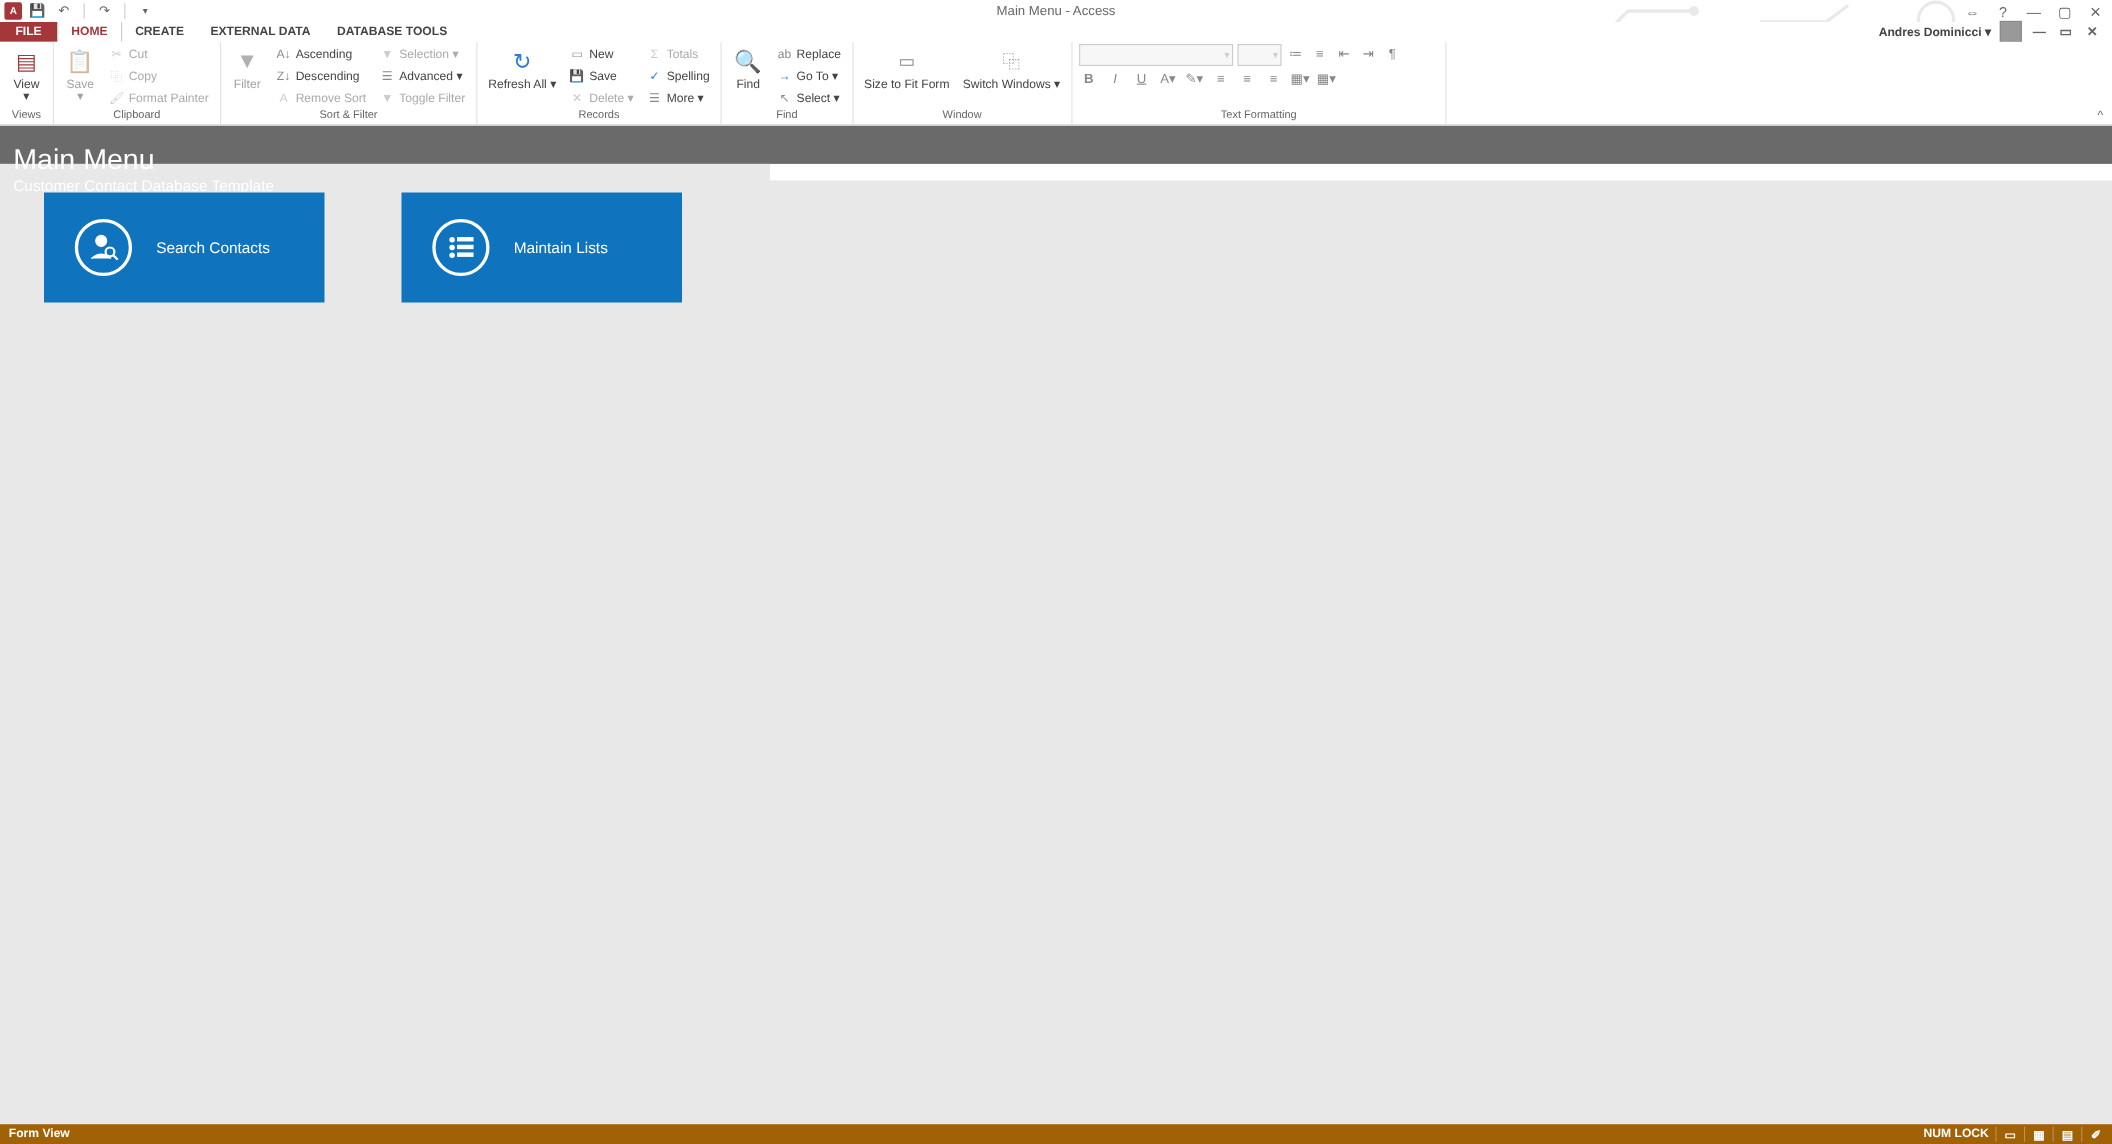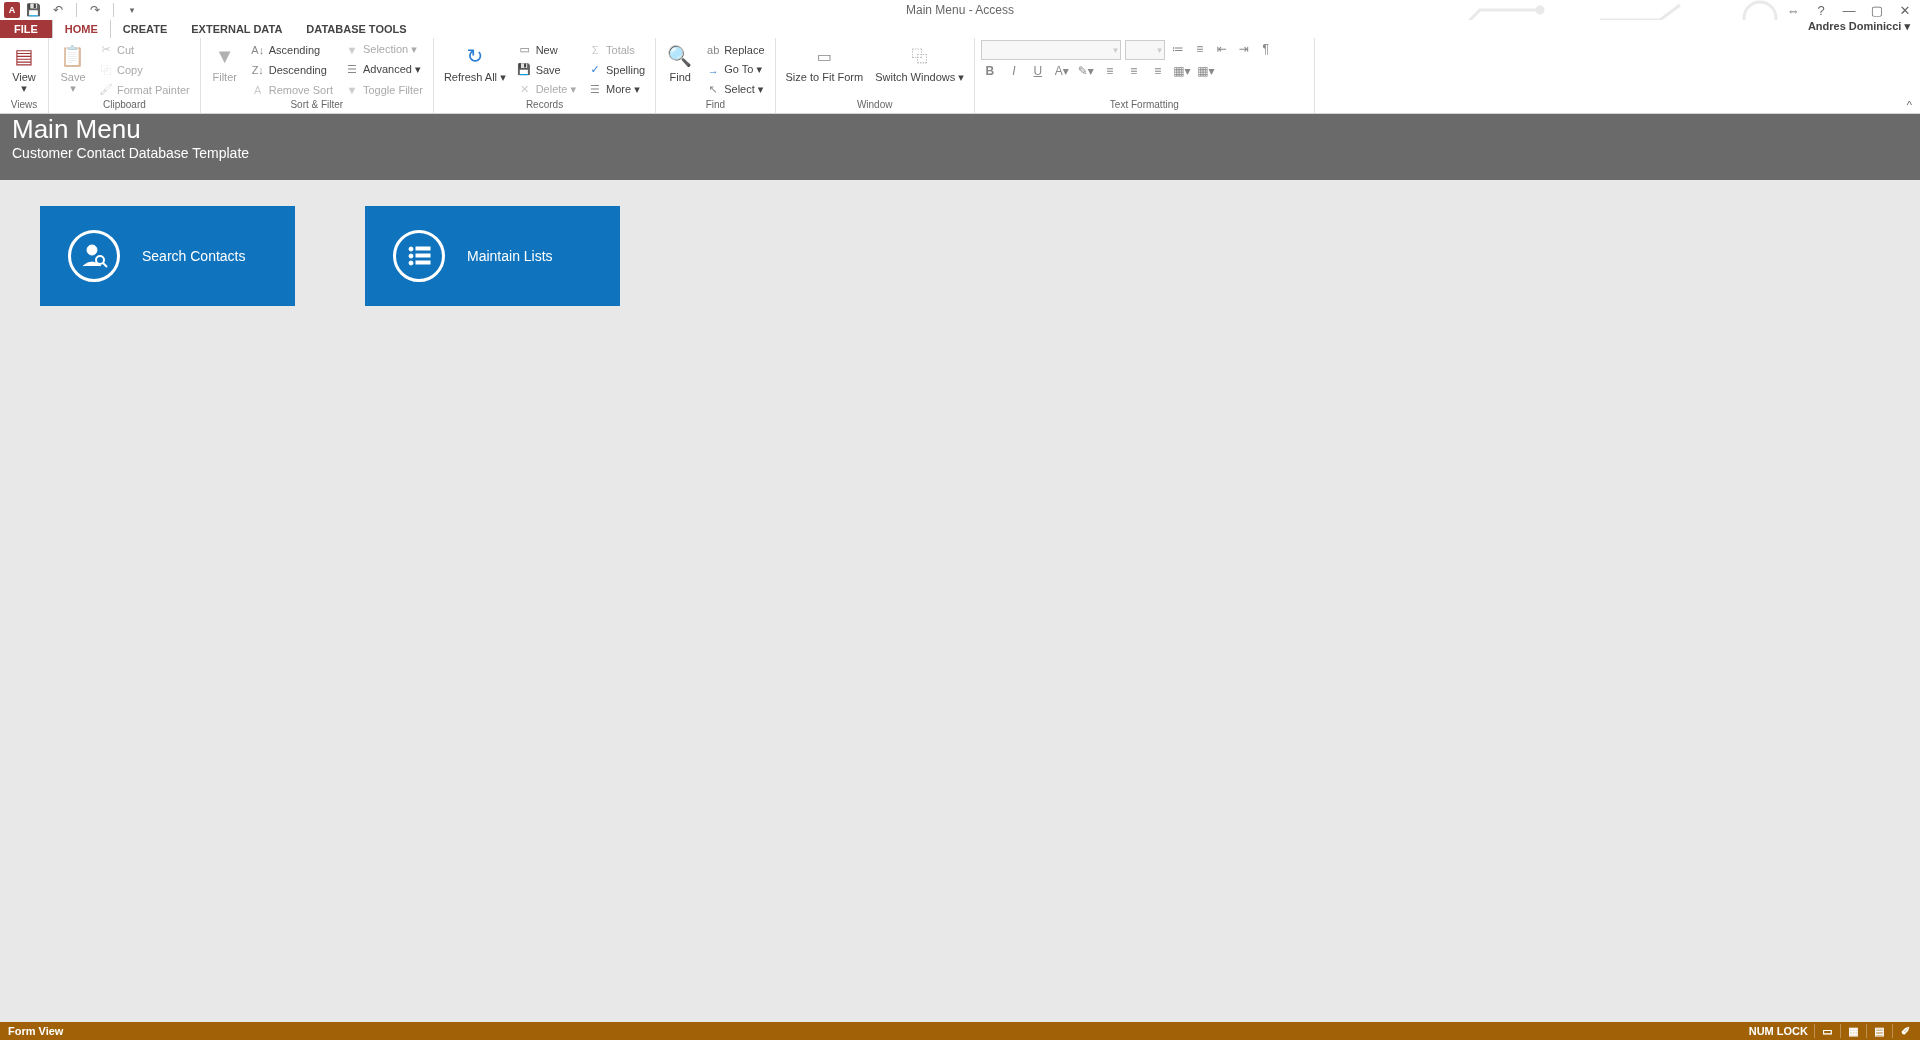--- a/index.html
+++ b/index.html
@@ -15,21 +15,21 @@
 .window-controls { position: absolute; right: 6px; display: flex; gap: 10px; }
 .win-ctrl { width: 18px; height: 16px; display: flex; align-items: center; justify-content: center; cursor: pointer; font-size: 13px; color: #666; }
 .circuit-decor { position: absolute; right: 120px; top: 0; height: 38px; width: 400px; opacity: 0.15; pointer-events: none; }
 .circuit-decor svg { stroke: #707070; fill: none; stroke-width: 3; }
 
 
 .tab-row { height: 18px; background: #fff; display: flex; align-items: stretch; position: relative; font-weight: bold; }
 .tab { padding: 0 12px; font-size: 11px; display: flex; align-items: center; cursor: pointer; color: #444; text-transform: uppercase; }
 .tab.file { background: #a4373a; color: #fff; padding: 0 14px; }
 .tab.active { color: #a4373a; border: 1px solid #ccc; border-bottom: none; border-top: none; }
-.tab-row .right-info { position: absolute; right: 10px; display: flex; align-items: center; gap: 8px; height: 100%; flex-direction: column; }
+.tab-row .right-info { position: absolute; right: 10px; display: flex; align-items: center; gap: 8px; height: 100%; }
 .user-name { font-size: 11px; color: #444; }
 .avatar { width: 20px; height: 20px; background: #999; border: 1px solid #888; }
 .subwin-ctrl { width: 16px; height: 16px; display: flex; align-items: center; justify-content: center; cursor: pointer; font-size: 12px; color: #666; }
 
 
 .ribbon { height: 76px; background: #fff; border-bottom: 1px solid #d4d4d4; display: flex; overflow: hidden; position: relative; }
 .ribbon-collapse { position: absolute; right: 8px; bottom: 2px; font-size: 11px; color: #666; cursor: pointer; }
 .group { border-right: 1px solid #e1e1e1; padding: 2px 6px 0 6px; display: flex; flex-direction: column; position: relative; }
 .group-body { flex: 1; display: flex; align-items: flex-start; gap: 4px; }
 .group-label { font-size: 10px; color: #666; text-align: center; padding-bottom: 2px; height: 14px; position: relative; }
@@ -41,21 +41,21 @@
 .small-icon { width: 14px; height: 14px; display: flex; align-items: center; justify-content: center; font-size: 11px; color: #888; }
 .small-label { font-size: 11px; color: #444; }
 .small-btn.dis .small-label { color: #aaa; }
 .small-btn.dis .small-icon { color: #ccc; }
 .combo { height: 20px; border: 1px solid #ccc; font-size: 11px; background: #fff; display: flex; align-items: center; padding: 0 14px 0 4px; color: #888; position: relative; }
 .combo::after { content: '▾'; position: absolute; right: 2px; font-size: 9px; }
 .combo.dis { background: #f7f7f7; color: #ccc; }
 .fmt-icon { width: 18px; height: 18px; display: flex; align-items: center; justify-content: center; font-size: 12px; color: #888; cursor: pointer; }
 
 
-.page-header { background: #6a6a6a; color: #fff; height: 66px; padding: 0 0 0 12px; }
+.page-header { background: #6a6a6a; color: #fff; height: 35px; padding: 16px 0 0 12px; }
 .page-title { font-size: 26px; font-weight: 300; }
 .page-subtitle { font-size: 14px; font-weight: 300; }
 
 
 .main-area { background: #e8e8e8; height: calc(1040px - 20px - 18px - 76px - 50px - 18px); padding: 26px 0 0 40px; display: flex; flex-wrap: wrap; align-content: flex-start; gap: 18px 70px; width: 700px; }
 .tile { width: 255px; height: 100px; background: #0f74bd; color: #fff; display: flex; align-items: center; padding-left: 28px; cursor: pointer; }
 .tile-icon { width: 52px; height: 52px; border: 3px solid #fff; border-radius: 50%; display: flex; align-items: center; justify-content: center; margin-right: 22px; }
 .tile-icon svg { stroke: #fff; fill: #fff; }
 .tile-label { font-size: 14px; }
 .main-bg { background: #e8e8e8; position: absolute; left: 0; right: 0; top: 164px; bottom: 18px; z-index: -1; }

